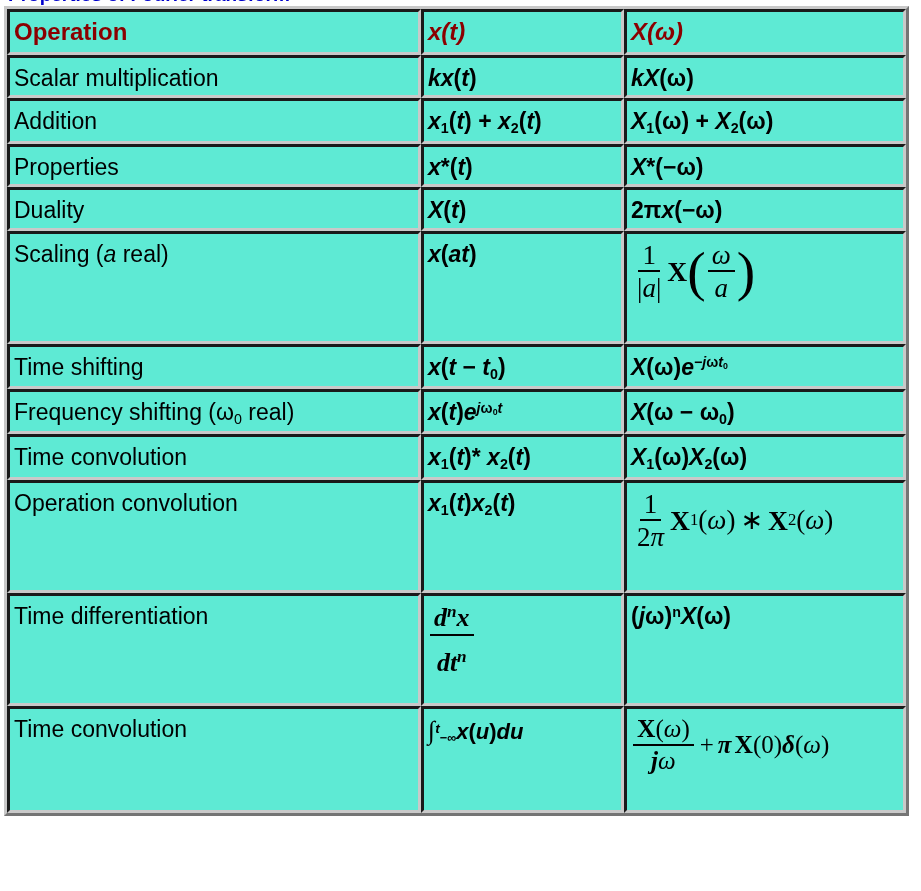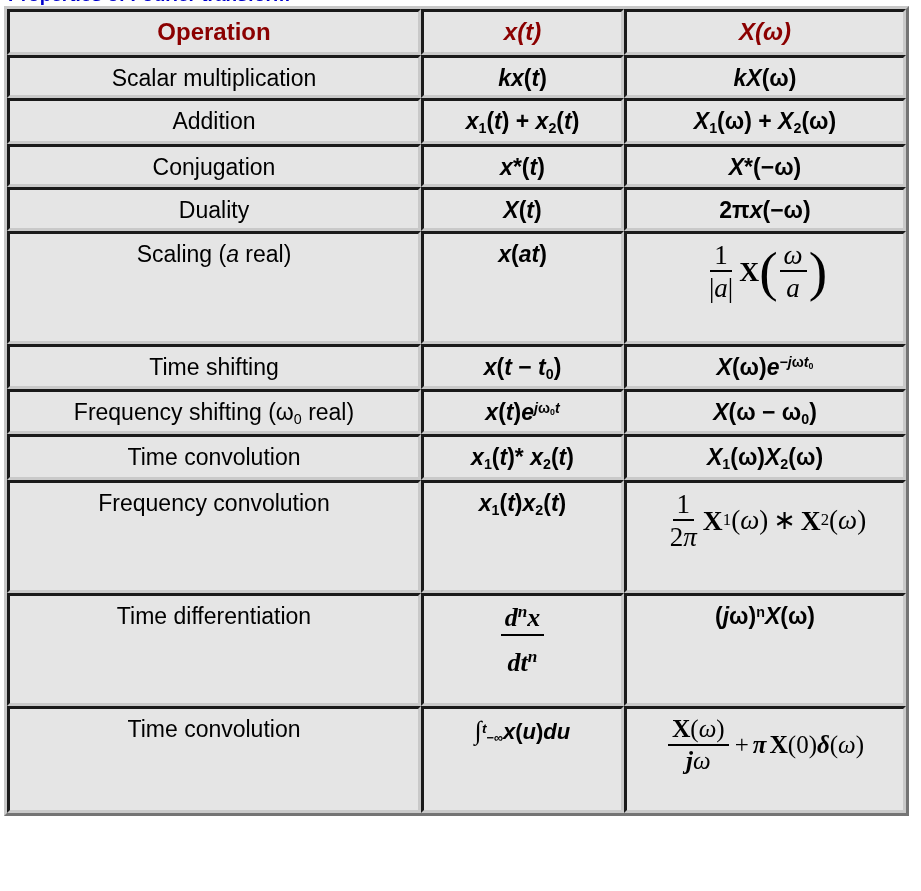--- a/index.html
+++ b/index.html
@@ -41,22 +41,22 @@
     border: 3px outset #c8c8c8;
     background: #ffffff;
     table-layout: fixed;
   }
 
   table.props td {
     border-top: 3px solid #1a1a1a;
     border-left: 3px solid #1a1a1a;
     border-right: 3px solid #c9c9c9;
     border-bottom: 3px solid #c9c9c9;
-    background: #e5e5e5;
-    text-align: center;
+    background: #5eead4;
+    text-align: left;
     vertical-align: top;
     padding: 7px 4px 4px 4px;
     color: #000000;
   }
 
   
   col.c1 { width: 414px; }
   col.c2 { width: 203px; }
   col.c3 { width: 282px; }
 
@@ -187,21 +187,21 @@
       <td>
         <span class="formula it"><span>x</span><sub class="sb">1</sub><span class="up">(</span><span>t</span><span class="up">)</span> <span class="up">+</span> <span>x</span><sub class="sb">2</sub><span class="up">(</span><span>t</span><span class="up">)</span></span>
       </td>
       <td>
         <span class="formula it"><span>X</span><sub class="sb">1</sub><span class="up">(</span><span class="up">ω</span><span class="up">)</span> <span class="up">+</span> <span>X</span><sub class="sb">2</sub><span class="up">(</span><span class="up">ω</span><span class="up">)</span></span>
       </td>
     </tr>
 
     <tr>
       <td>
-        <span class="op-label">Conjugation</span>
+        <span class="op-label">Properties</span>
       </td>
       <td>
         <span class="formula it"><span>x</span><span class="up">*</span><span class="up">(</span><span>t</span><span class="up">)</span></span>
       </td>
       <td>
         <span class="formula it"><span>X</span><span class="up">*</span><span class="up">(</span><span class="up">−</span><span class="up">ω</span><span class="up">)</span></span>
       </td>
     </tr>
 
     <tr>
@@ -271,21 +271,21 @@
       <td>
         <span class="formula it"><span>x</span><sub class="sb">1</sub><span class="up">(</span><span>t</span><span class="up">)</span><span class="up">*</span> <span>x</span><sub class="sb">2</sub><span class="up">(</span><span>t</span><span class="up">)</span></span>
       </td>
       <td>
         <span class="formula it"><span>X</span><sub class="sb">1</sub><span class="up">(</span><span class="up">ω</span><span class="up">)</span><span>X</span><sub class="sb">2</sub><span class="up">(</span><span class="up">ω</span><span class="up">)</span></span>
       </td>
     </tr>
 
     <tr class="tall">
       <td>
-        <span class="op-label">Frequency convolution</span>
+        <span class="op-label">Operation convolution</span>
       </td>
       <td>
         <span class="formula it"><span>x</span><sub class="sb">1</sub><span class="up">(</span><span>t</span><span class="up">)</span><span>x</span><sub class="sb">2</sub><span class="up">(</span><span>t</span><span class="up">)</span></span>
       </td>
       <td>
         <span class="mathser">
           <span class="frac">
             <span class="num">1</span>
             <span class="den"><span>2</span><span class="ser-it">π</span></span>
           </span>

